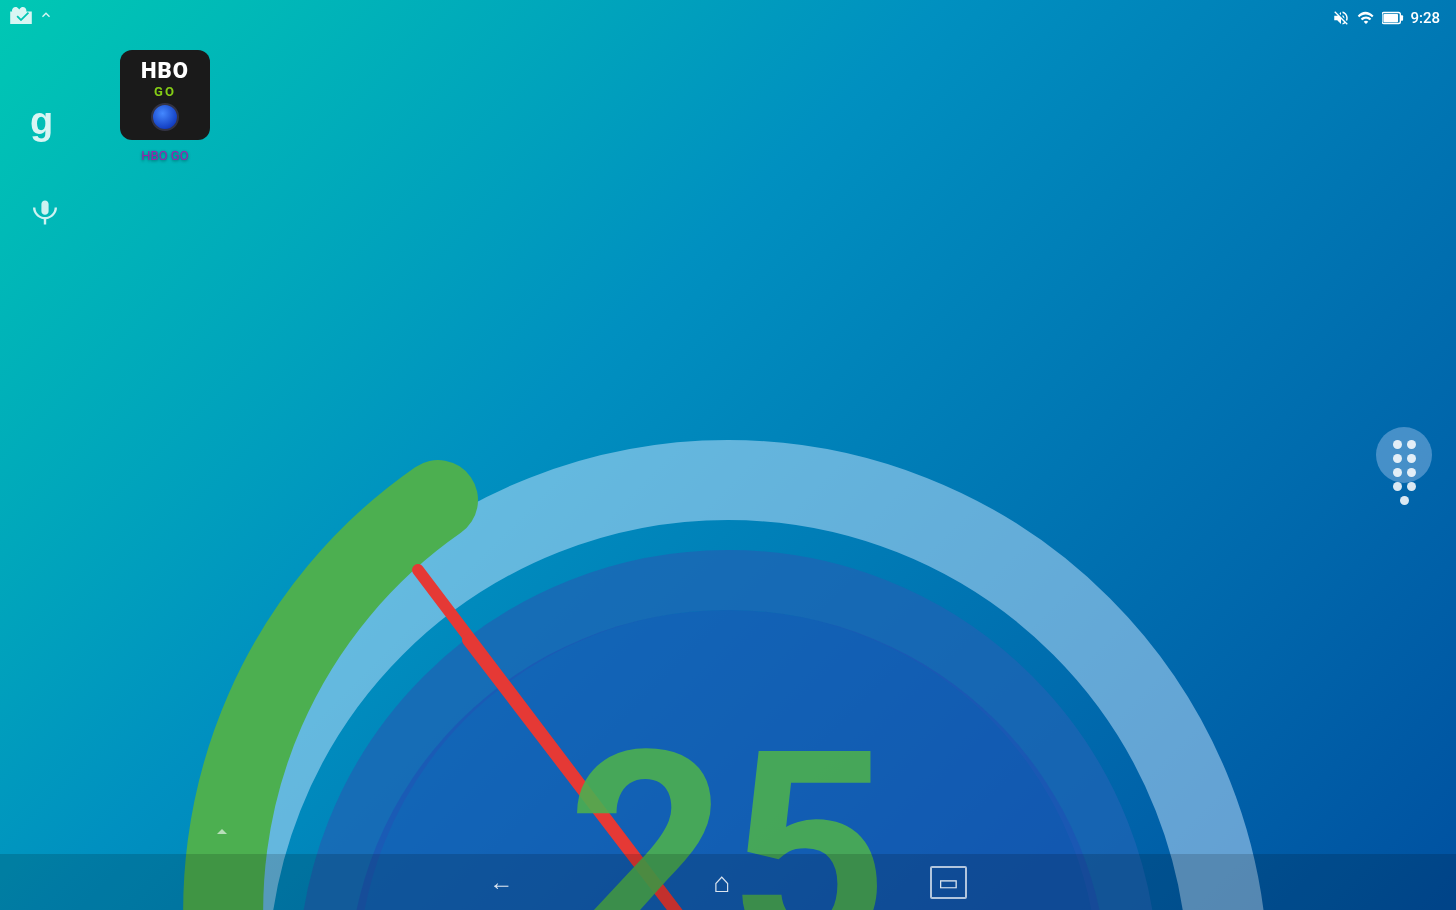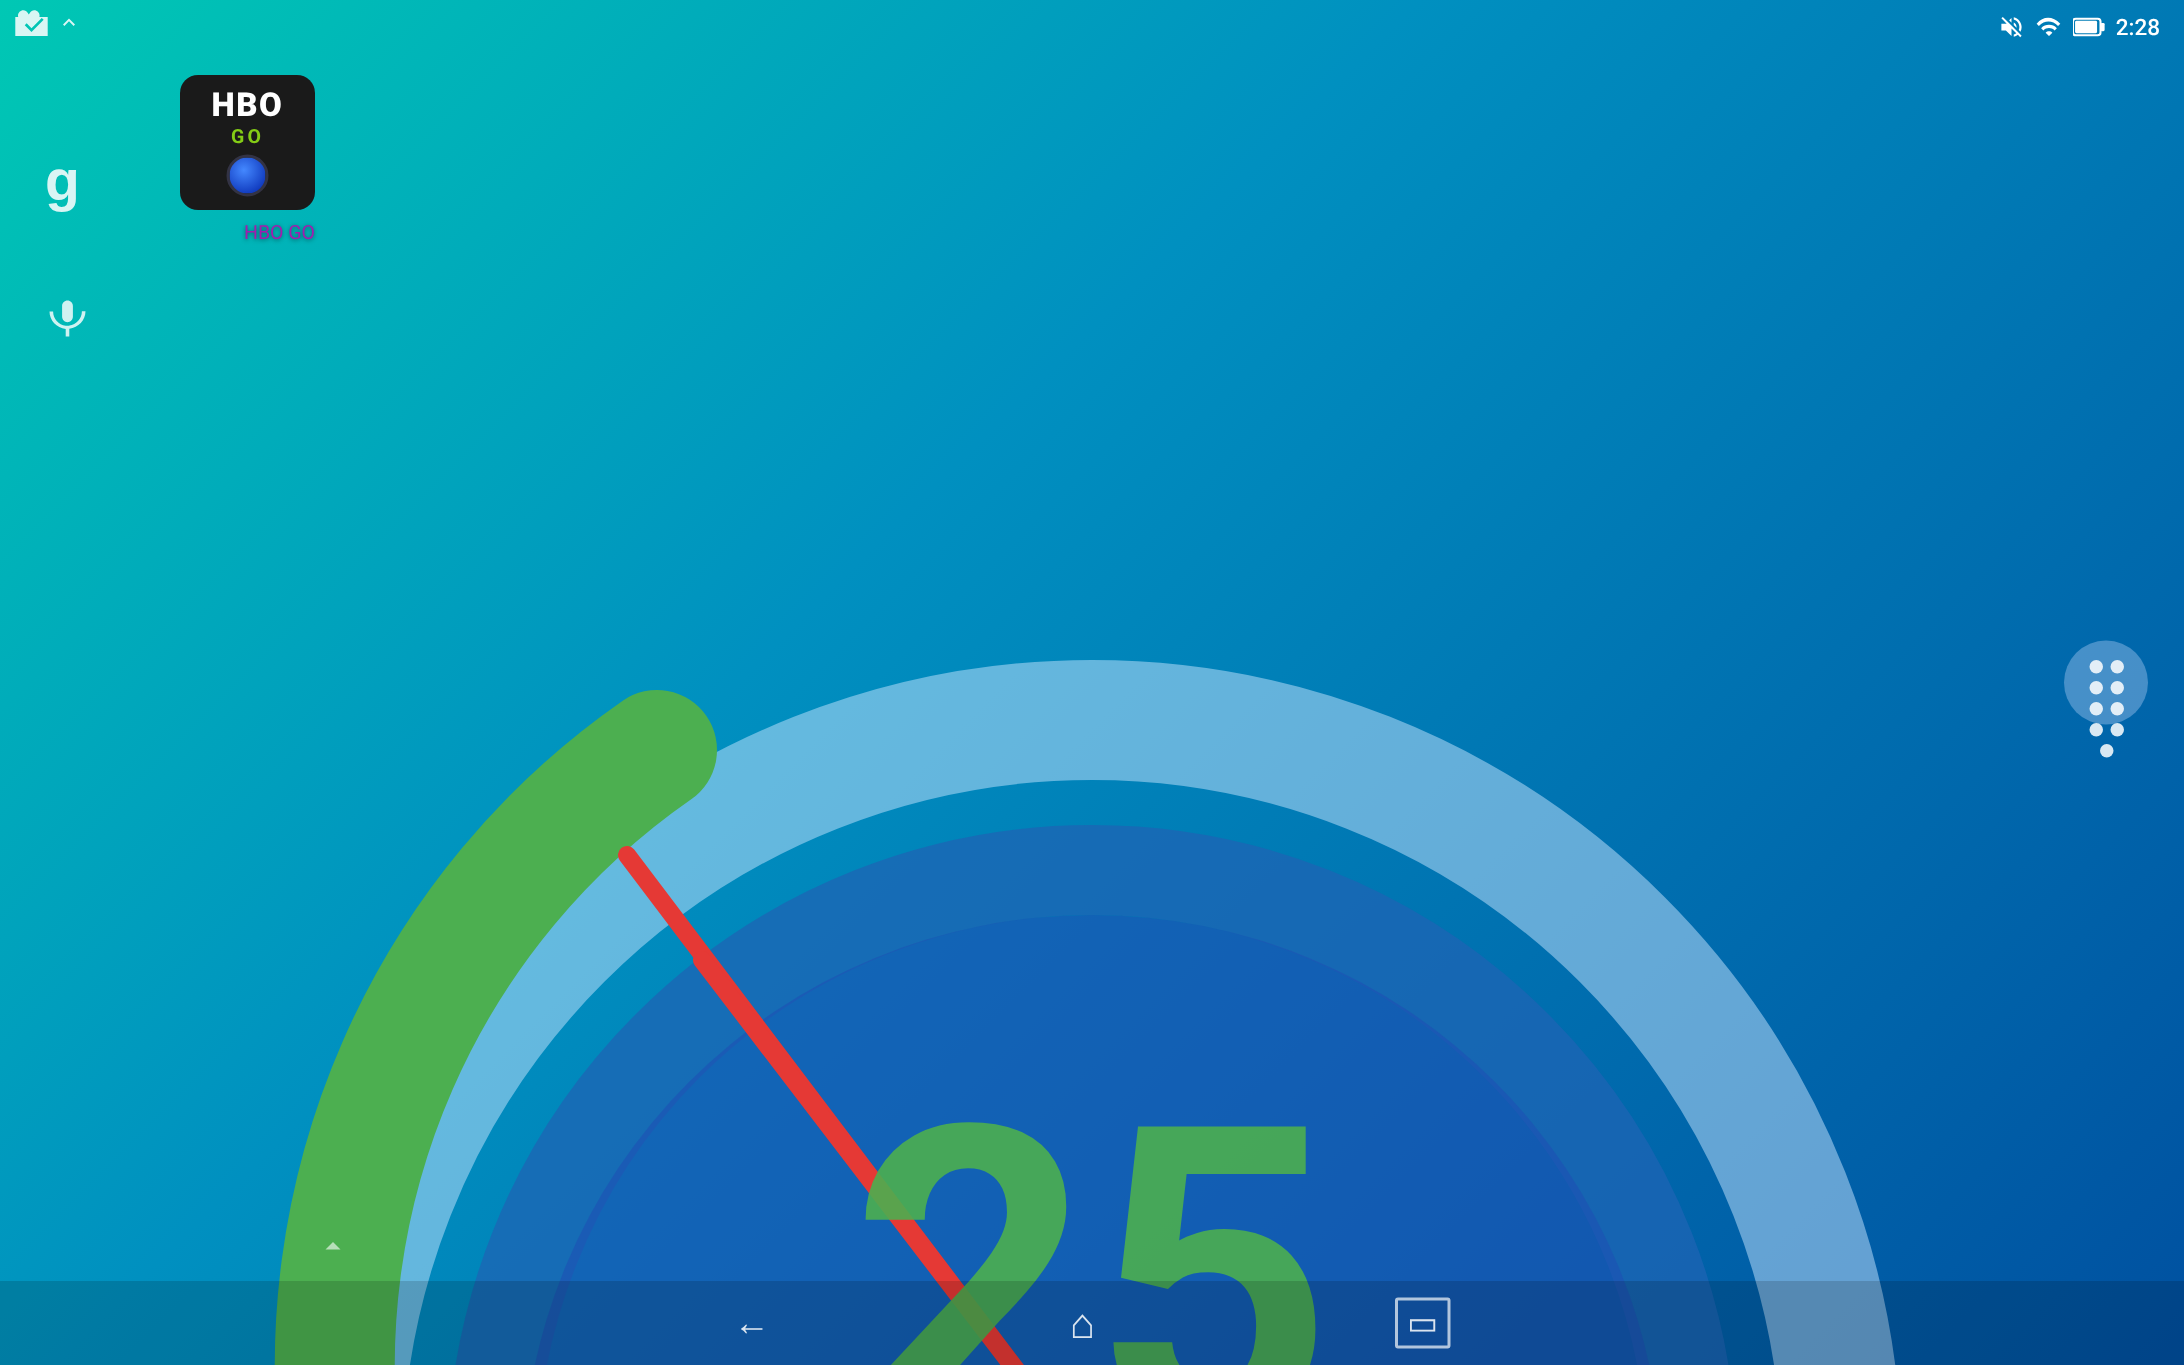--- a/index.html
+++ b/index.html
@@ -46,21 +46,21 @@
       top: 50px;
       left: 120px;
       display: flex;
       gap: 40px;
       align-items: flex-start;
     }
 
     .app-icon {
       display: flex;
       flex-direction: column;
-      align-items: flex-end;
+      align-items: center;
       gap: 8px;
       cursor: pointer;
     }
 
     .app-icon-img {
       width: 90px;
       height: 90px;
       border-radius: 12px;
       display: flex;
       align-items: center;
@@ -209,21 +209,21 @@
 
     <svg width="20" height="18" viewBox="0 0 24 24" fill="white">
       <path d="M1 9l2 2c5.07-5.07 11.97-5.07 17.04 0l2-2C15.14 2.07 7.01 2.05 1 9zm8 8l3 3 3-3c-1.65-1.66-4.34-1.66-6 0zm-4-4l2 2c2.76-2.76 7.24-2.76 10 0l2-2C15.14 9.14 8.87 9.14 5 13z"></path>
     </svg>
 
     <svg width="22" height="14" viewBox="0 0 24 14" fill="white">
       <rect x="0" y="1" width="20" height="12" rx="2" ry="2" fill="none" stroke="white" stroke-width="1.5"></rect>
       <rect x="1.5" y="2.5" width="16" height="9" rx="1" fill="white"></rect>
       <rect x="20" y="4" width="3" height="6" rx="1" fill="white"></rect>
     </svg>
-    <span class="status-time">2:28</span>
+    <span class="status-time">9:28</span>
   </div>
 </div>
 
 <div style="position:absolute;top:6px;left:10px;display:flex;align-items:center;gap:6px;">
   <svg width="22" height="18" viewBox="0 0 24 20" fill="white" opacity="0.85">
     <path d="M20 6h-2.18c.07-.33.18-.65.18-1 0-2.21-1.79-4-4-4-1.33 0-2.46.71-3.13 1.74L10 4l-.87-1.26C8.46 1.71 7.33 1 6 1 3.79 1 2 2.79 2 5c0 .35.1.67.18 1H0v14h24V6h-4zm-8 11l-5-5 1.41-1.41L12 14.17l7.59-7.59L21 8l-9 9z"></path>
   </svg>
   <svg width="16" height="16" viewBox="0 0 24 24" fill="white" opacity="0.85">
     <path d="M7.41 15.41L12 10.83l4.59 4.58L18 14l-6-6-6 6z"></path>
   </svg>

